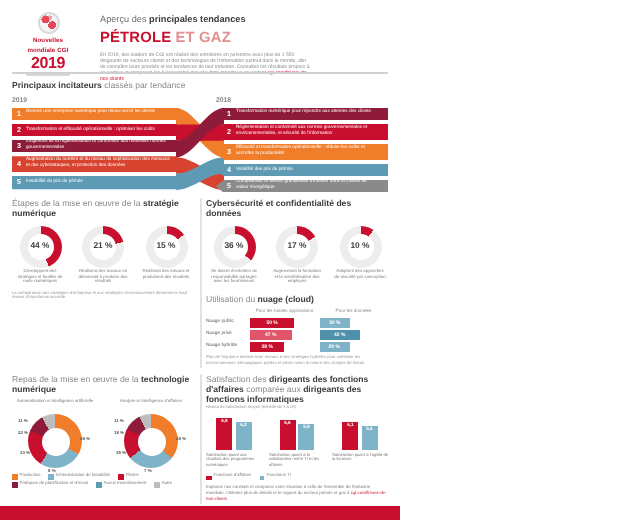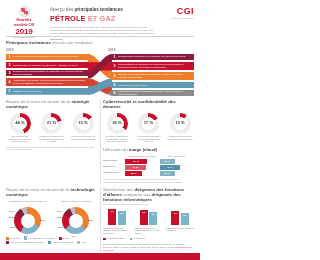--- a/index.html
+++ b/index.html
@@ -133,24 +133,20 @@
       <div class="badge-yr">2019</div>
       <div class="badge-rule"></div>
     </div>
 
     <div class="hdr-mid">
       <div class="kicker"><span>Aperçu des </span><b>principales tendances</b></div>
       <div class="maintitle"><span>PÉTROLE</span><span class="lt"> ET GAZ</span></div>
       <div class="lede"><span>En 2019, des leaders de CGI ont réalisé des entretiens en personne avec plus de 1 550 dirigeants de secteurs clients et des technologies de l'information partout dans le monde, afin de connaître leurs priorités et les tendances de leur industrie. Consultez les résultats propres à ce secteur et comparez-les à l'ensemble des résultats mondiaux en visitant </span><span class="lnk">cgi.com/fr/voix-de-nos-clients</span></div>
     </div>
 
-    <div class="hdr-logo">
-      <div class="cgi">CGI</div>
-      <div class="cgi-tag">Au cœur de l'engagement</div>
-    </div>
 
     <div class="hdr-rule"></div>
   </div>
 
   <div style="margin:2px 6px 0 6px;">
     <div class="sec-title"><span>Principaux incitateurs</span><span class="sub"> classés par tendance</span></div>
   </div>
 
   <div class="flow">
     <div class="flow-heads">

